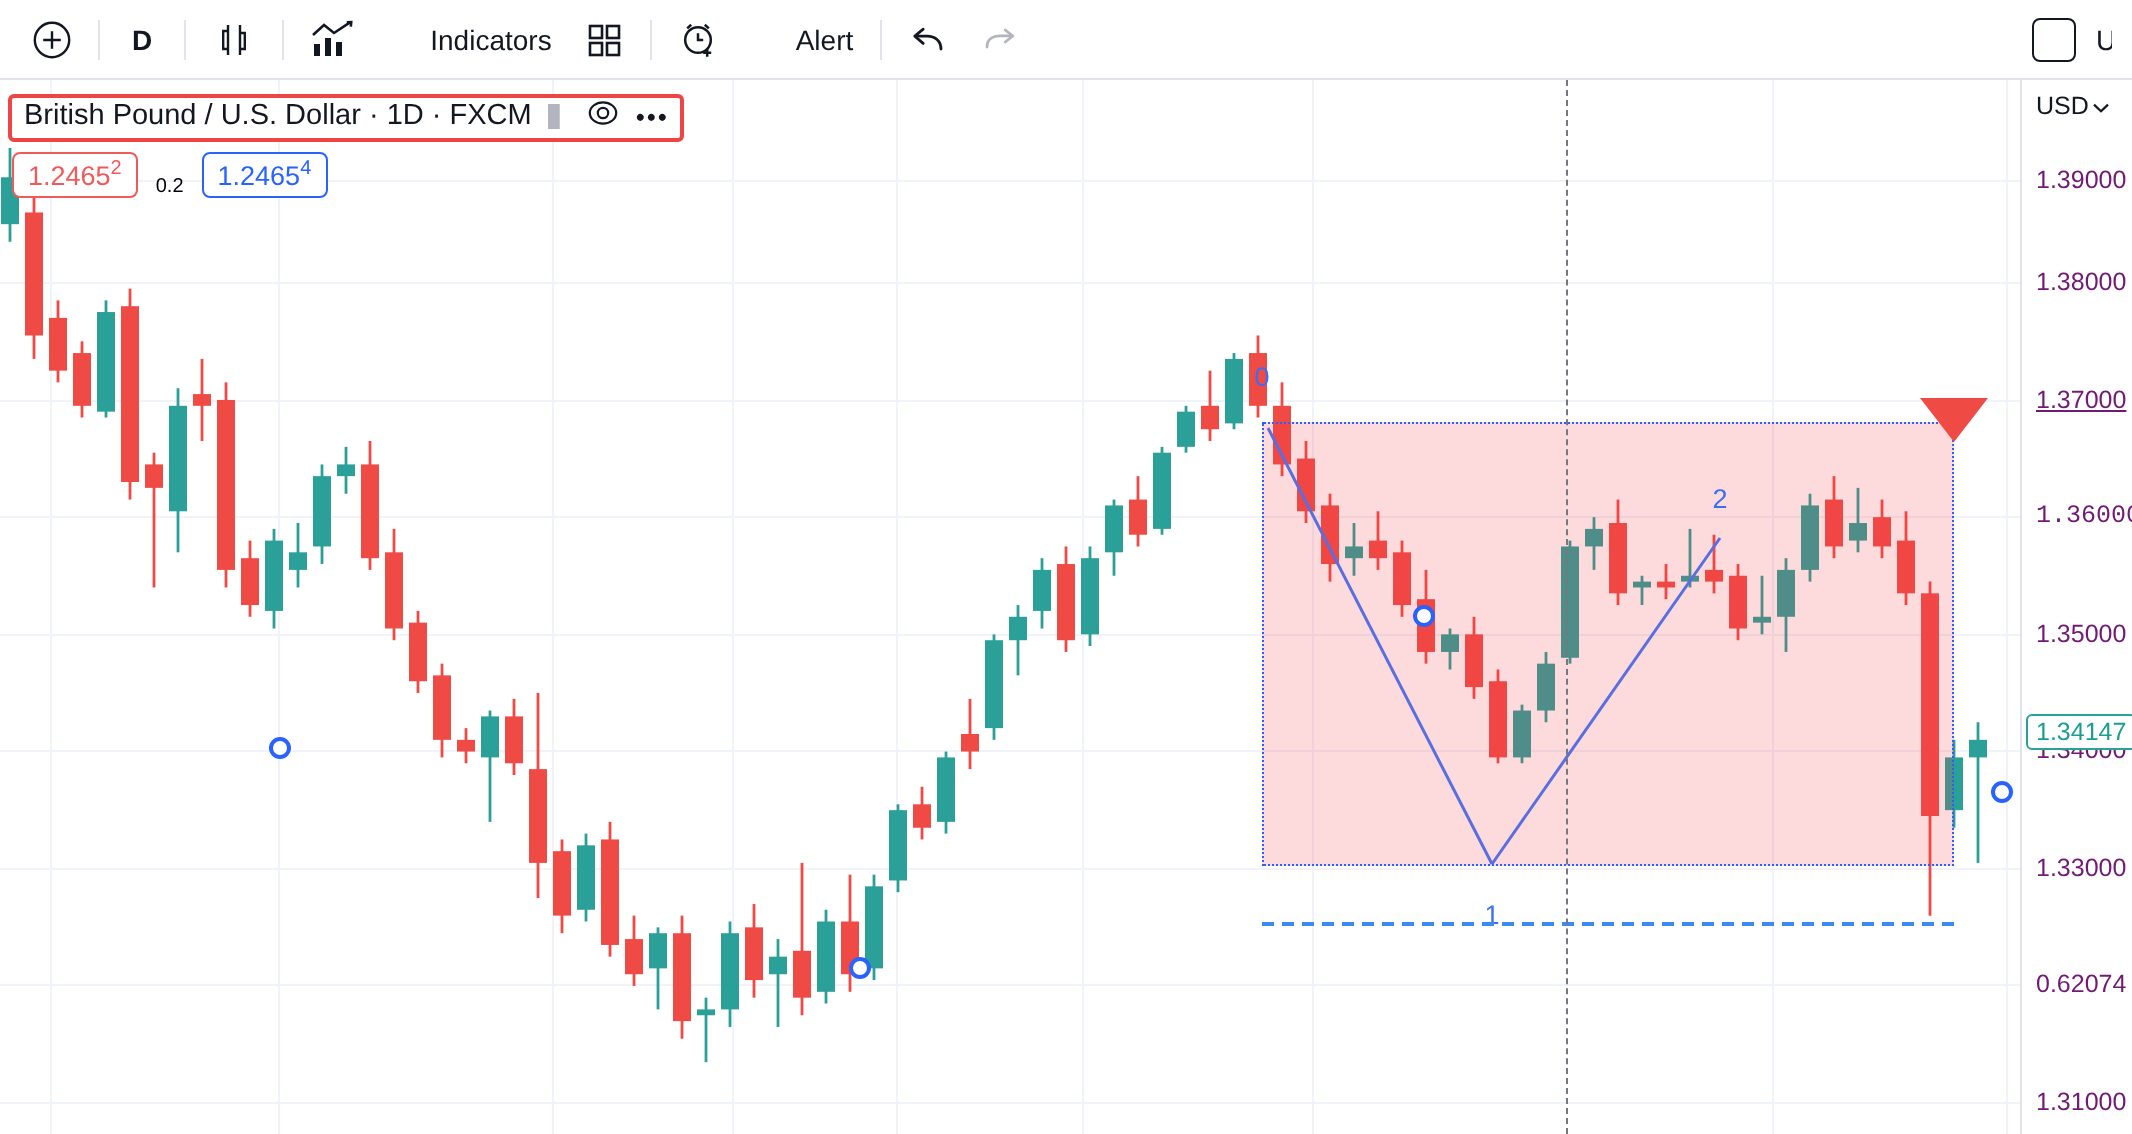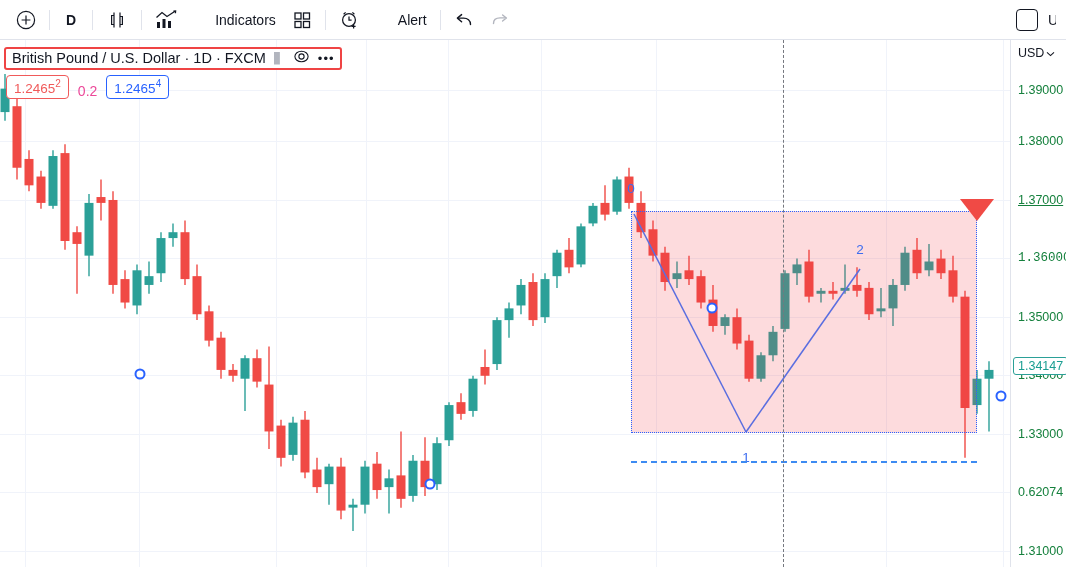--- a/index.html
+++ b/index.html
@@ -67,21 +67,21 @@
   .ohlc { font-size:13.5px; color:#26a69a; margin-left:4px; white-space:nowrap; }
   .ohlc .lbl { color:#787b86; }
 
   .legend-row2 { display:flex; align-items:flex-end; gap:9px; height:26px; padding-left:6px; margin-top:2px;}
   .pill {
     border-radius:4px; padding:2px 7px 3px 7px; font-size:13.5px; background:#fff;
   }
   .pill-red { border:1px solid #f05a5a; color:#f05a5a; }
   .pill-blue { border:1px solid #2962ff; color:#2962ff; }
   .pill-sup { font-size:10px; vertical-align:super; }
-  .mid-val { font-size:14px; color:#ec4899; }
+  .mid-val { font-size:10px; color:#000000; }
 
   .legend-row3 { font-size:13.5px; color:#434651; padding-left:6px; margin-top:3px; }
 
   
   .chart-area {
     position:absolute; left:0; top:40px; width:1010px; height:527px;
     background:#fff; overflow:hidden;
   }
   .grid-v, .grid-h { position:absolute; background:#f0f3fa; }
   .grid-v { width:1px; top:0; height:527px; }
@@ -94,21 +94,21 @@
   
   .price-axis {
     position:absolute; left:1010px; top:40px; width:56px; height:527px;
     background:#fff; border-left:1px solid #e0e3eb;
   }
   .pa-header {
     font-size:12.5px; color:#131722; padding:6px 0 0 7px; display:flex; align-items:center; gap:2px;
     cursor:pointer;
   }
   .pa-tick {
-    position:absolute; left:7px; font-size:12.5px; color:#15803d;
+    position:absolute; left:7px; font-size:12.5px; color:#701a75;
     transform: translateY(-50%); white-space:nowrap;
   }
   .pa-badge {
     position:absolute; left:2px; font-size:12.5px; color:#1a9e92;
     border:1px solid #2ba098; background:#fff; border-radius:3px;
     padding:1px 4px; transform:translateY(-50%); white-space:nowrap;
   }
 
   
   .pattern-box {

